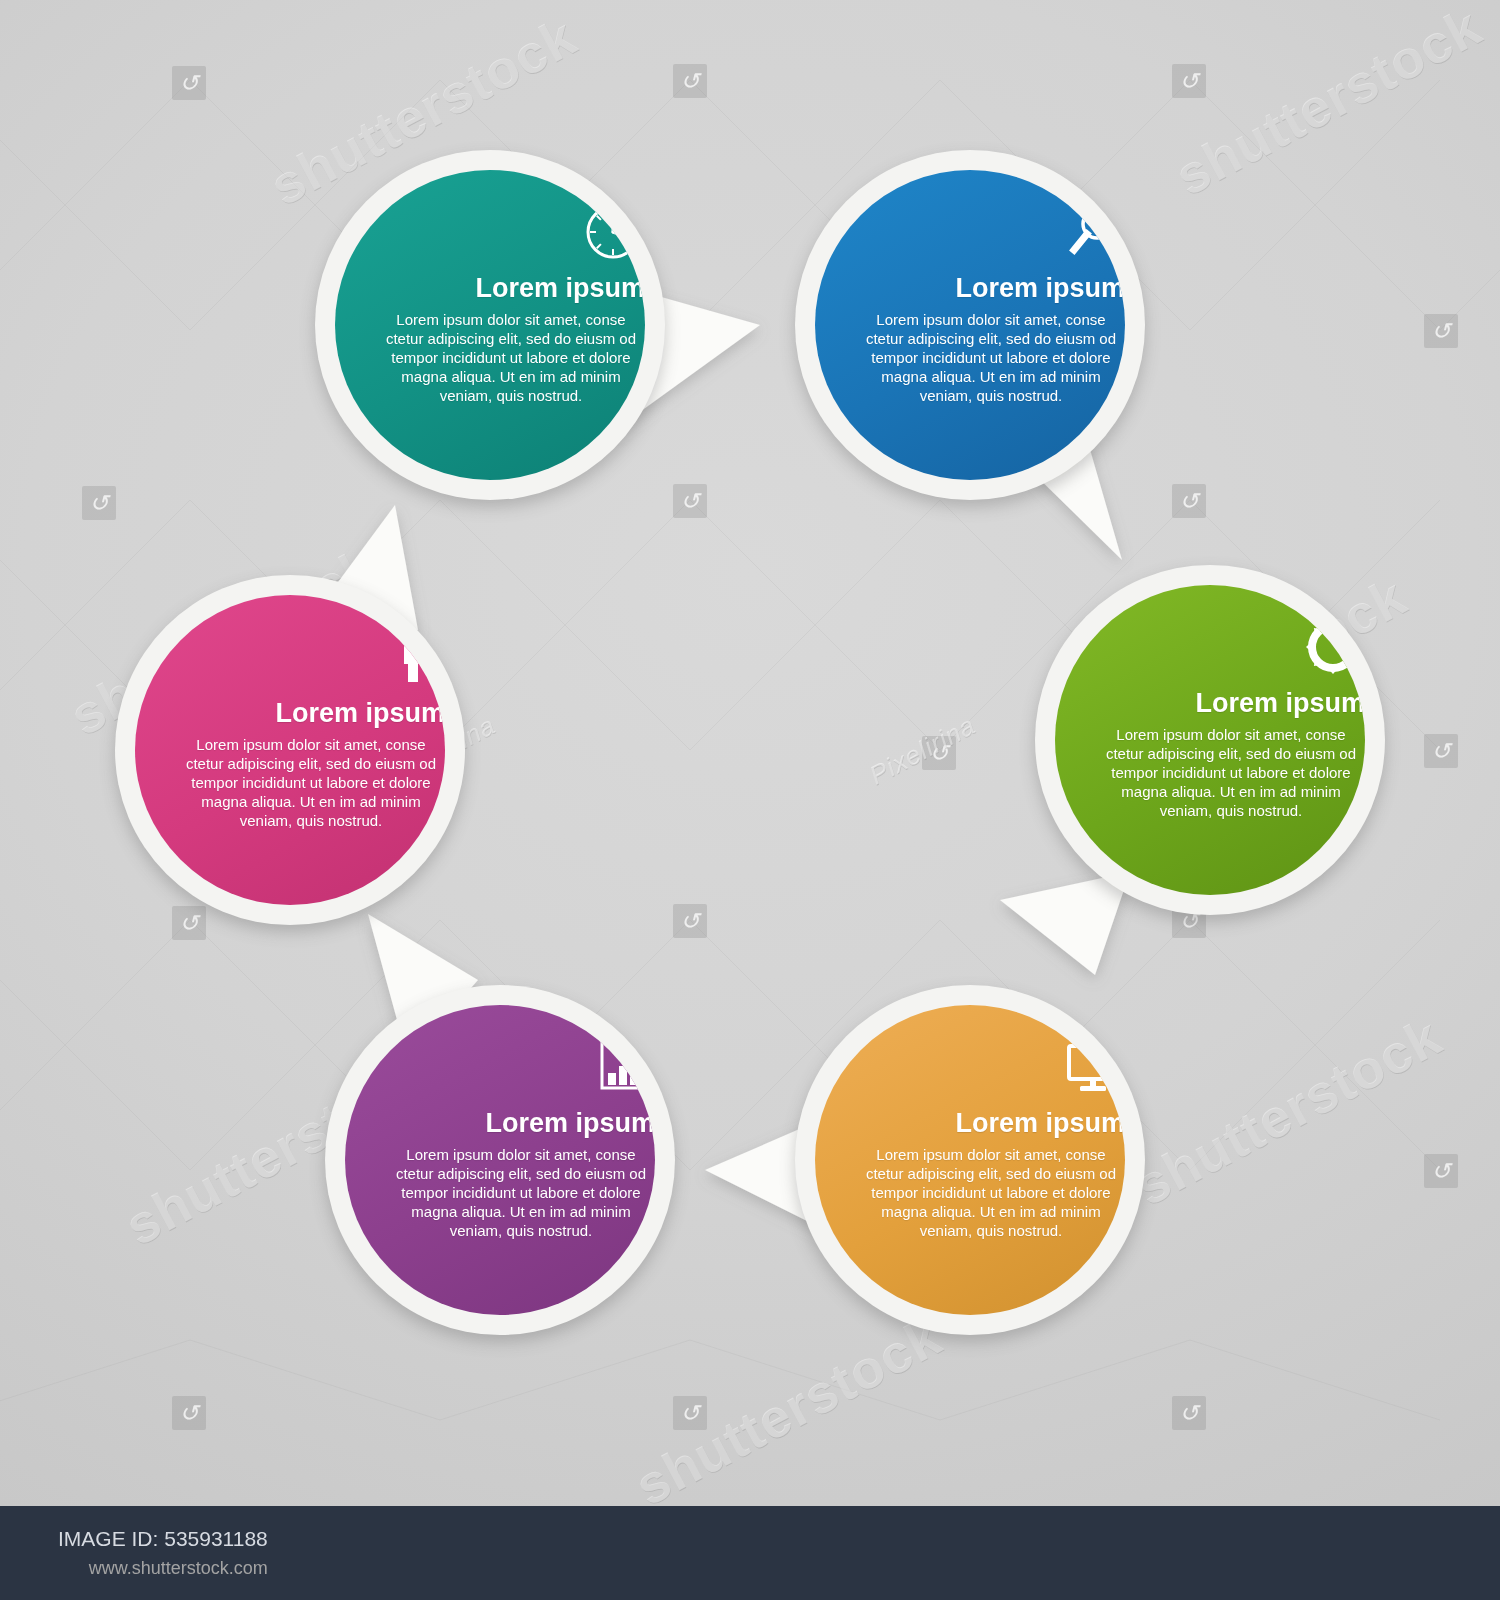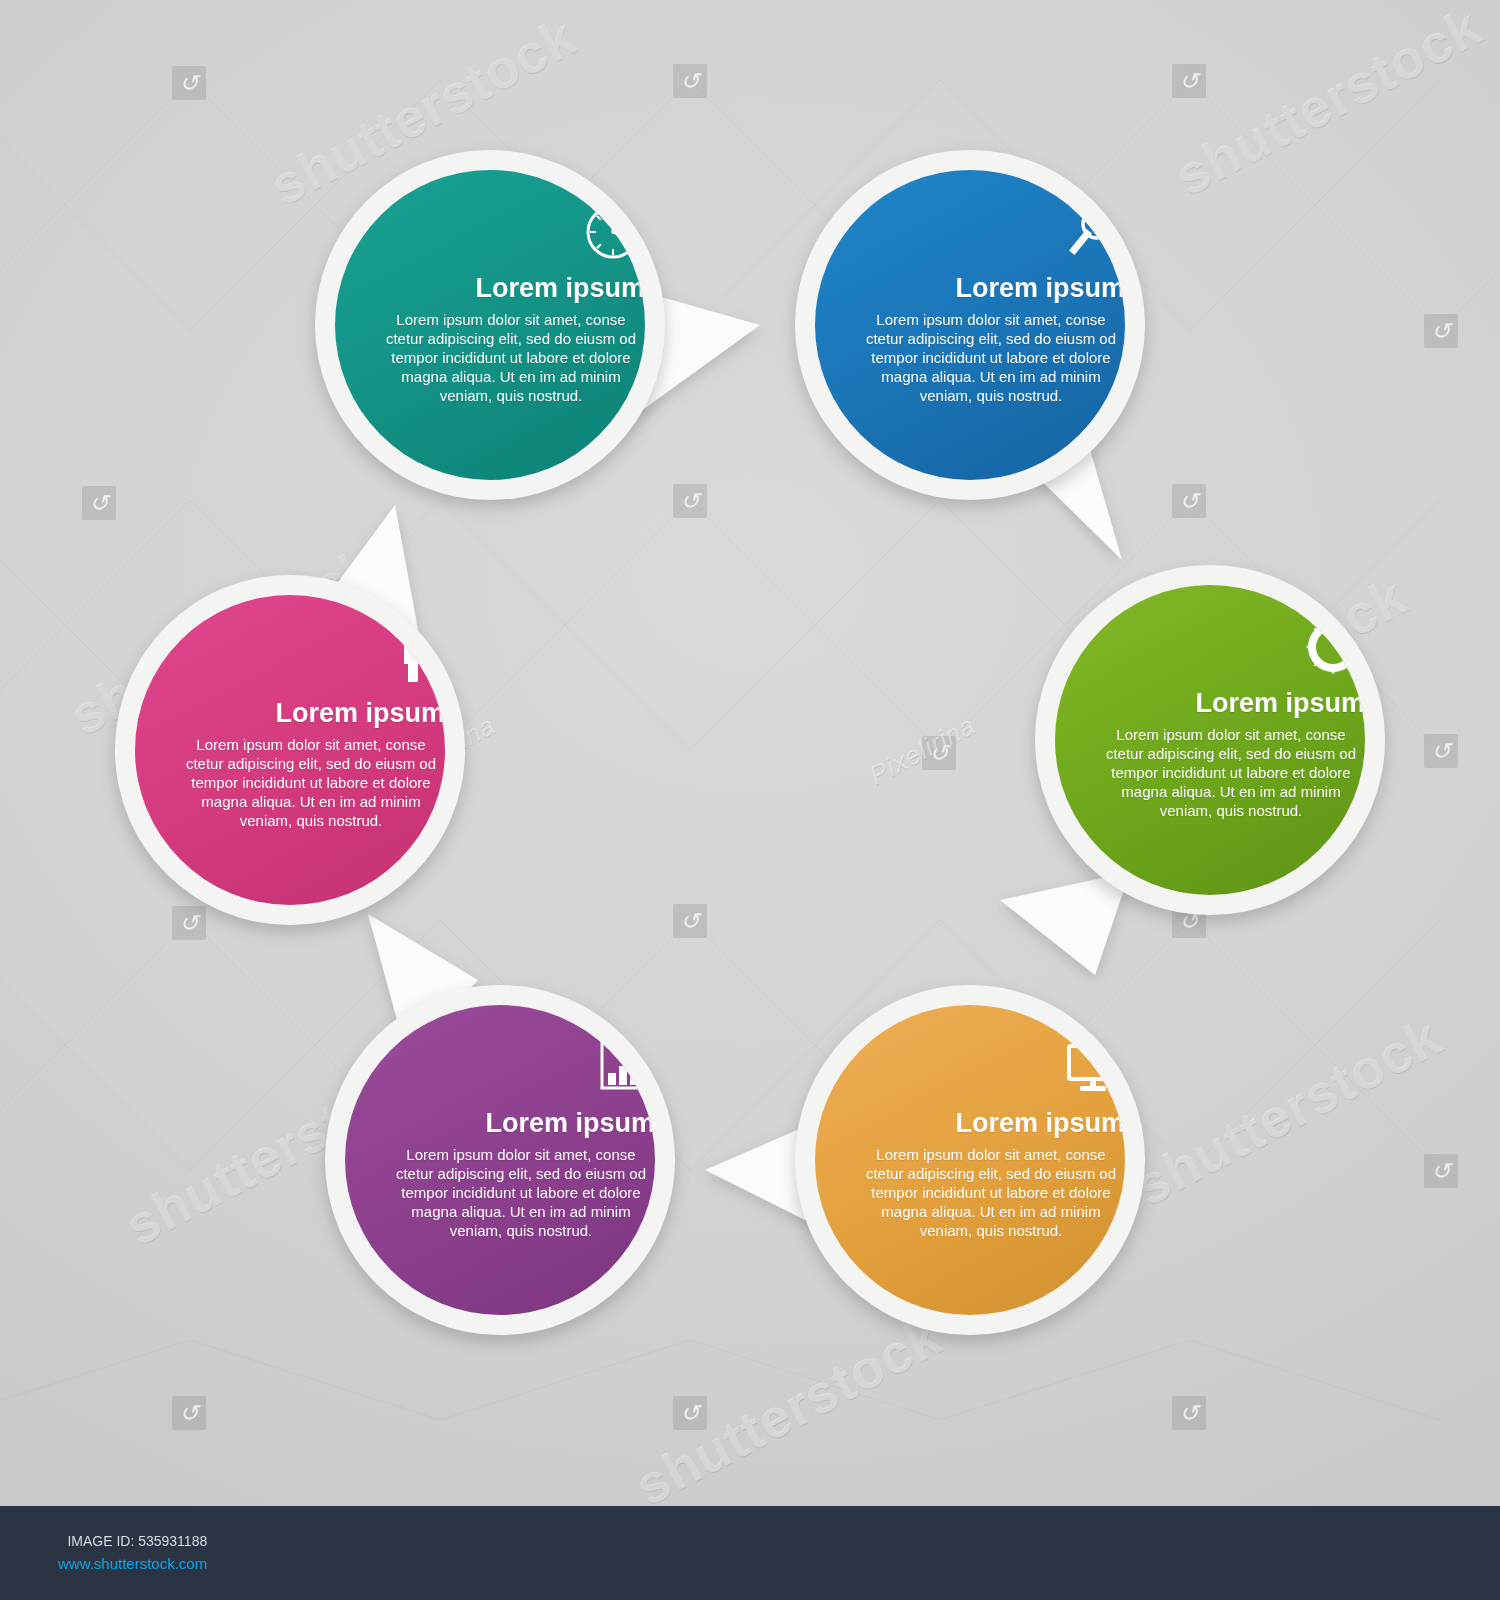--- a/index.html
+++ b/index.html
@@ -178,22 +178,22 @@
   #brand .reg {
     font-size: 15px;
     vertical-align: super;
     letter-spacing: 0;
   }
   #footer-meta {
     text-align: right;
     color: #d7dbe2;
     line-height: 1.55;
   }
-  #footer-meta .line1 { font-size: 14px; }
-  #footer-meta .line2 { font-size: 15px; color: #0ea5e9; }
+  #footer-meta .line1 { font-size: 21px; }
+  #footer-meta .line2 { font-size: 18px; color: #a3a3a3; }
 </style>
 </head>
 <body>
 
 <div id="stage">
 
   <div id="artboard">
 
     <svg id="lattice" viewBox="0 0 1500 1506" preserveAspectRatio="none">
       <g stroke="#9e9e9e" stroke-width="1" fill="none" opacity="0.55">

